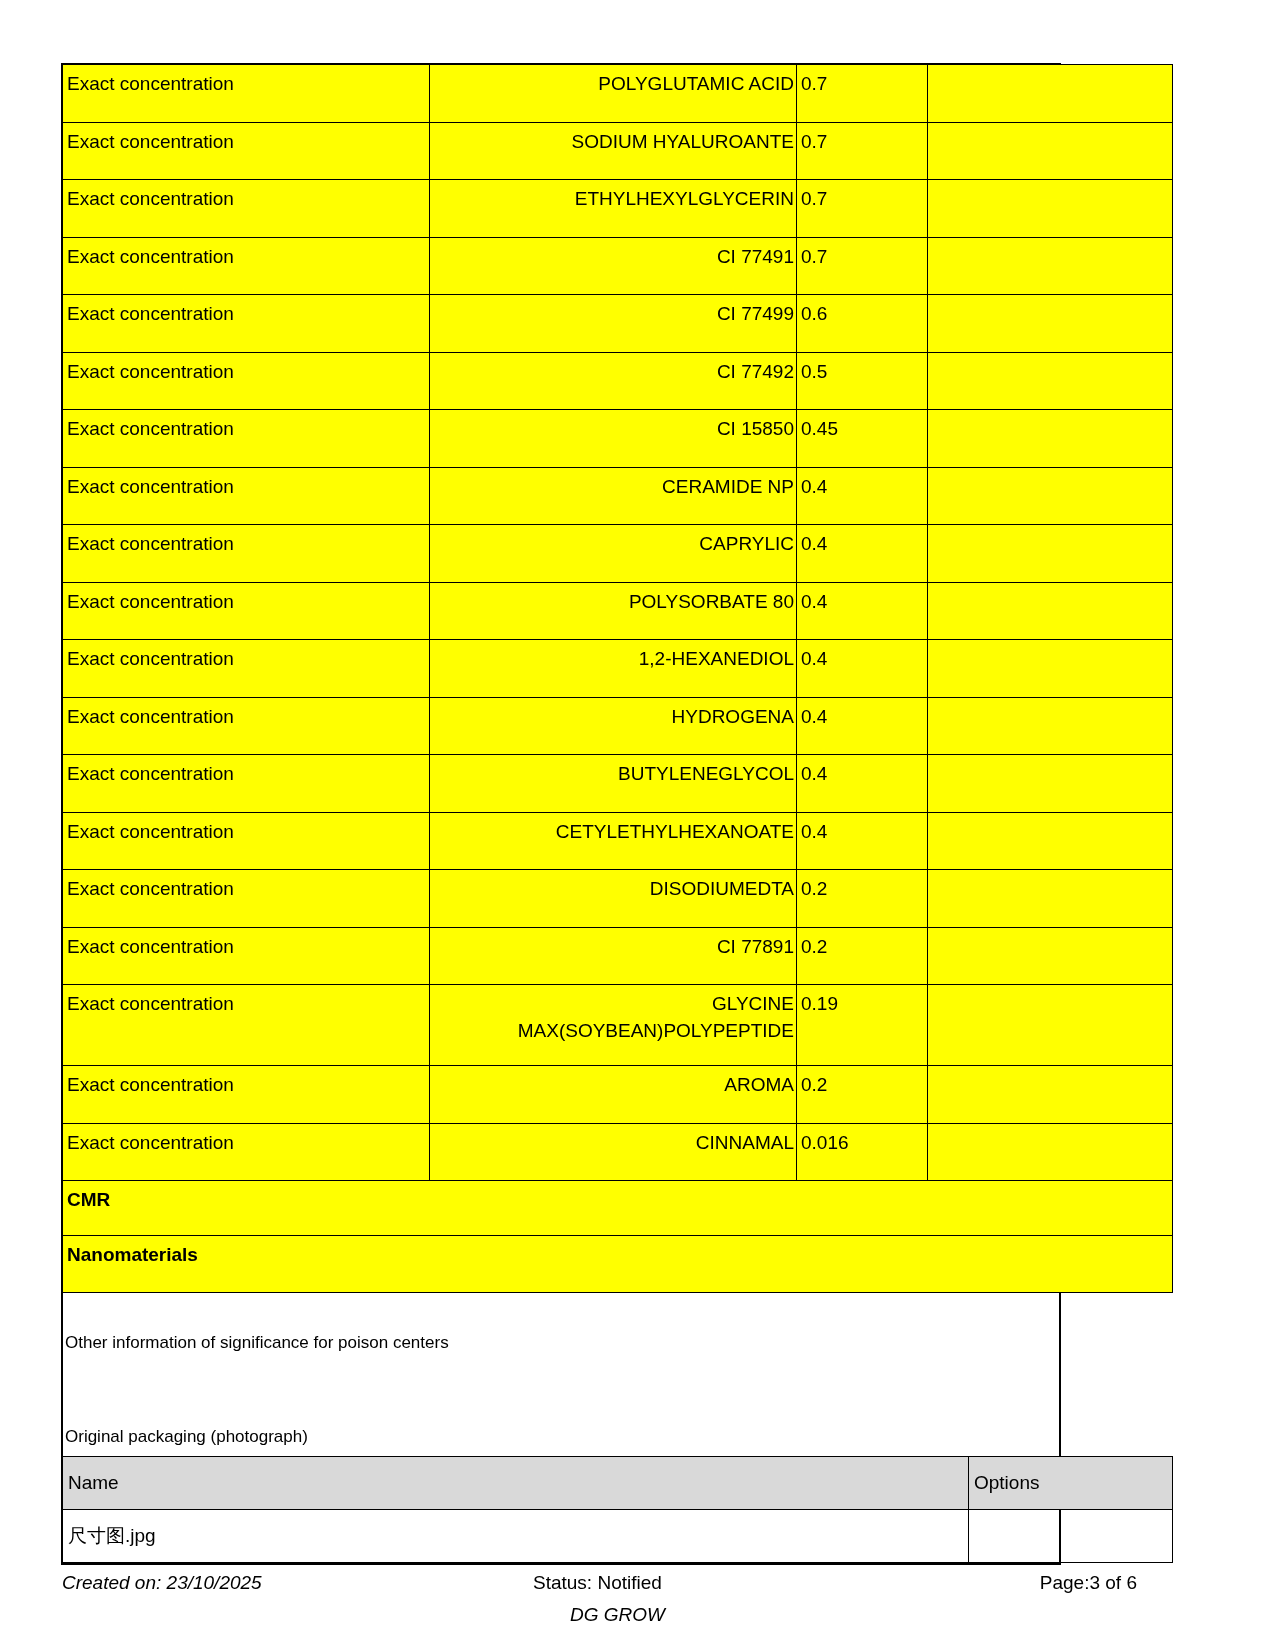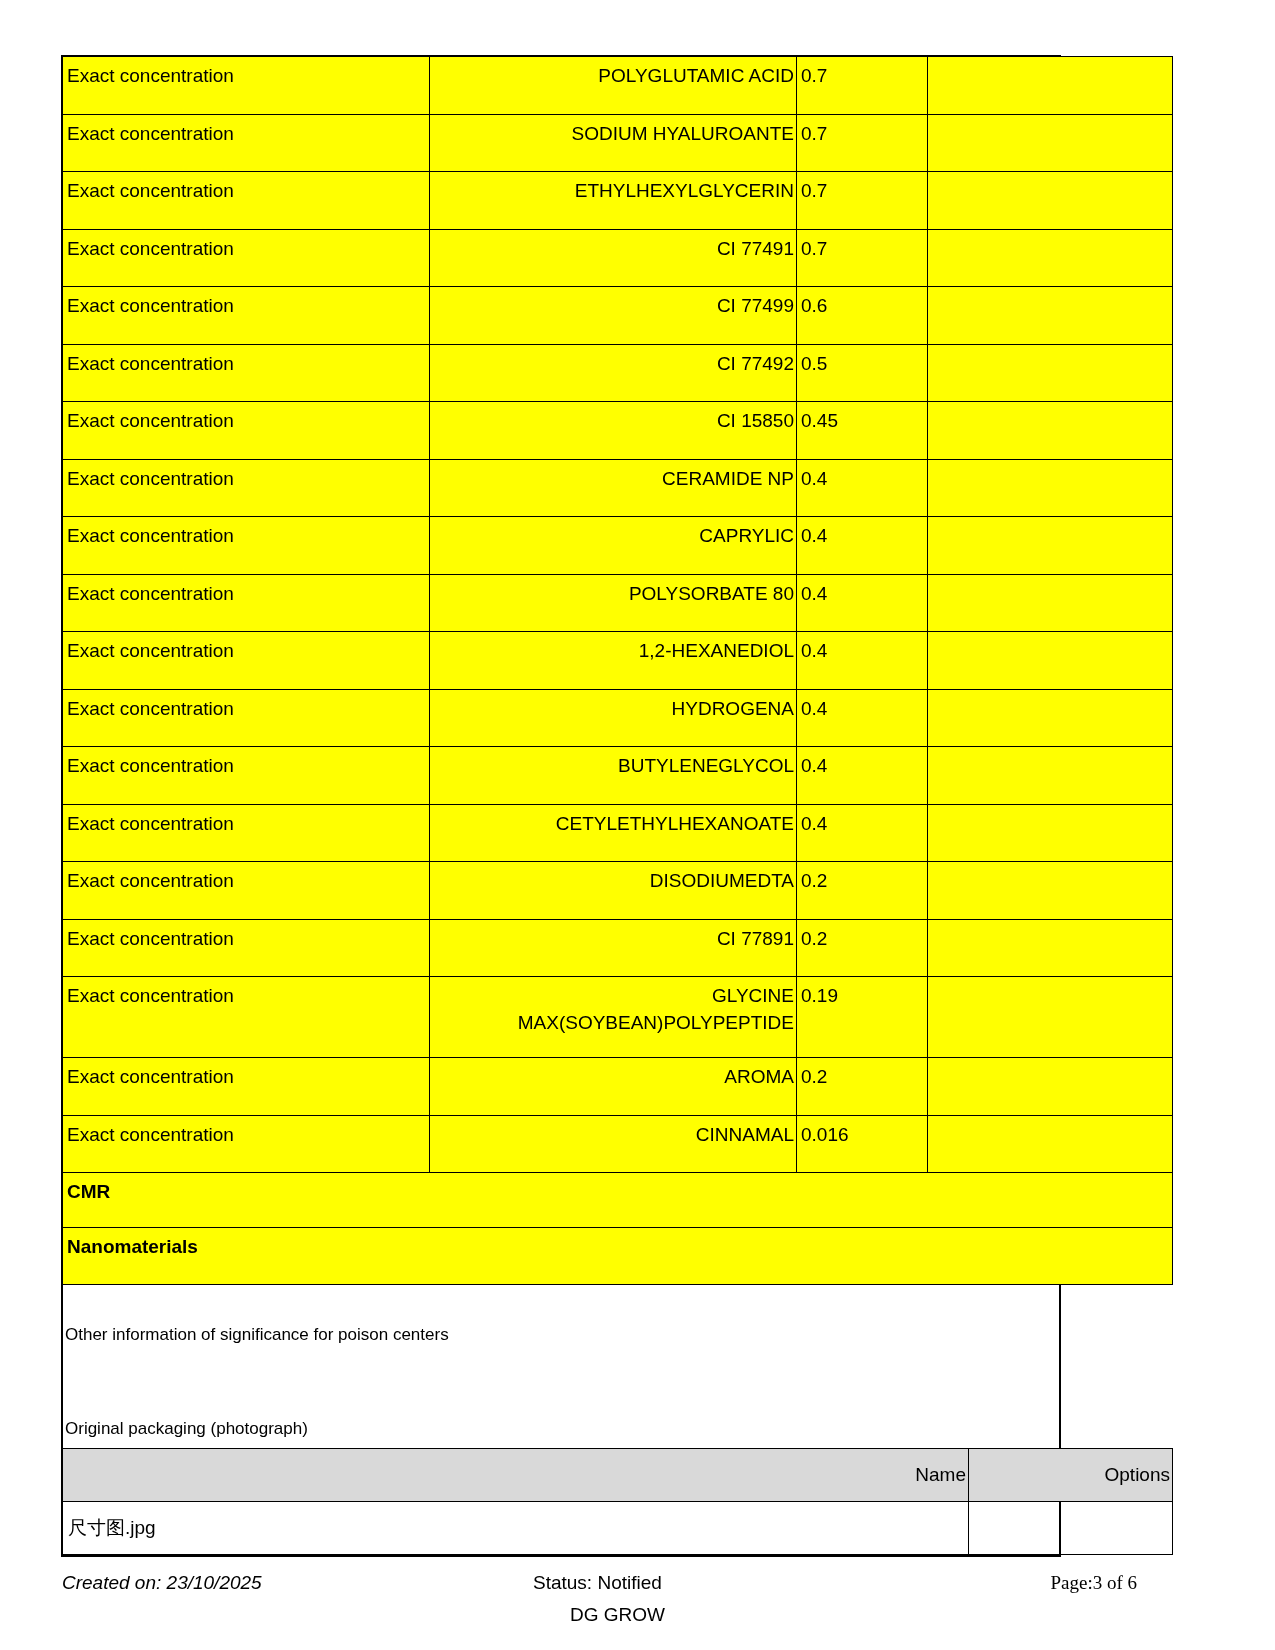--- a/index.html
+++ b/index.html
@@ -7,21 +7,21 @@
   .page {
     position:relative;
     width:1275px; height:1650px;
     background:#ffffff;
     font-family:"Liberation Sans","DejaVu Sans",sans-serif;
     color:#000000;
     overflow:hidden;
   }
   .outer-box {
     position:absolute;
-    left:61px; top:55px;
+    left:61px; top:63px;
     width:1000px; height:1502px;
     border:2px solid #000000;
   }
   table.ingredients {
     position:absolute;
     left:-1px; top:-1px;
     width:1110px;
     border-collapse:collapse;
     table-layout:fixed;
   }
@@ -55,30 +55,30 @@
     border-collapse:collapse;
     table-layout:fixed;
   }
   table.pack-table td {
     border:1px solid #000000;
     font-size:19px;
     vertical-align:middle;
     padding:4px 2px 4px 5px;
     height:53px;
   }
-  table.pack-table tr.hdr td { background:#d9d9d9;text-align:right; }
+  table.pack-table tr.hdr td { background:#d9d9d9; }
   .footer-text {
     position:absolute;
     font-size:19px;
     white-space:nowrap;
   }
   .f-created { left:62px;  top:1572px;font-style:italic; }
   .f-status  { left:533px; top:1572px;text-align:right; }
-  .f-page    { right:138px; top:1572px;font-family:Liberation Serif, serif; }
-  .f-org     { left:570px; top:1604px; }
+  .f-page    { right:138px; top:1572px; }
+  .f-org     { left:570px; top:1604px;font-style:italic; }
 </style>
 </head>
 <body>
 
 <div class="page">
 
   <div class="outer-box">
 
     <table class="ingredients">
       <colgroup>

